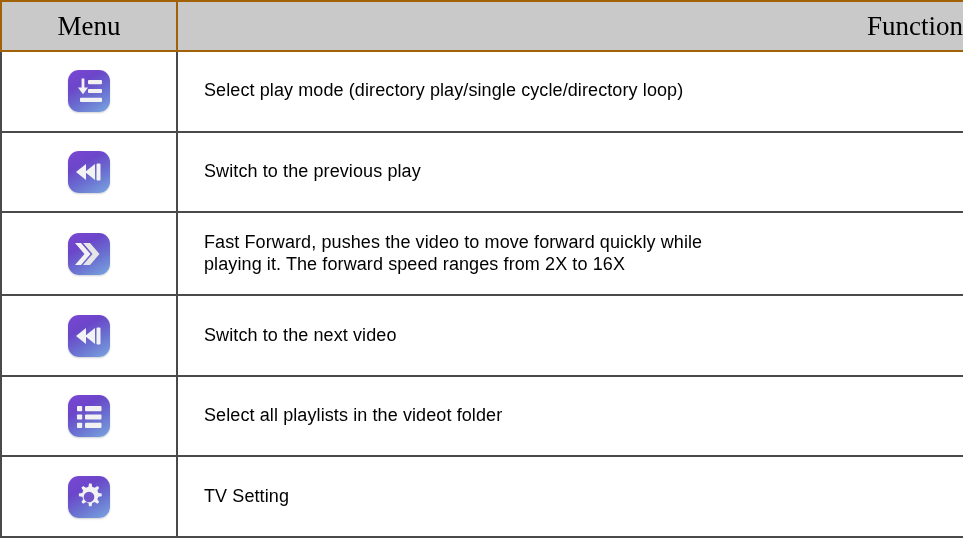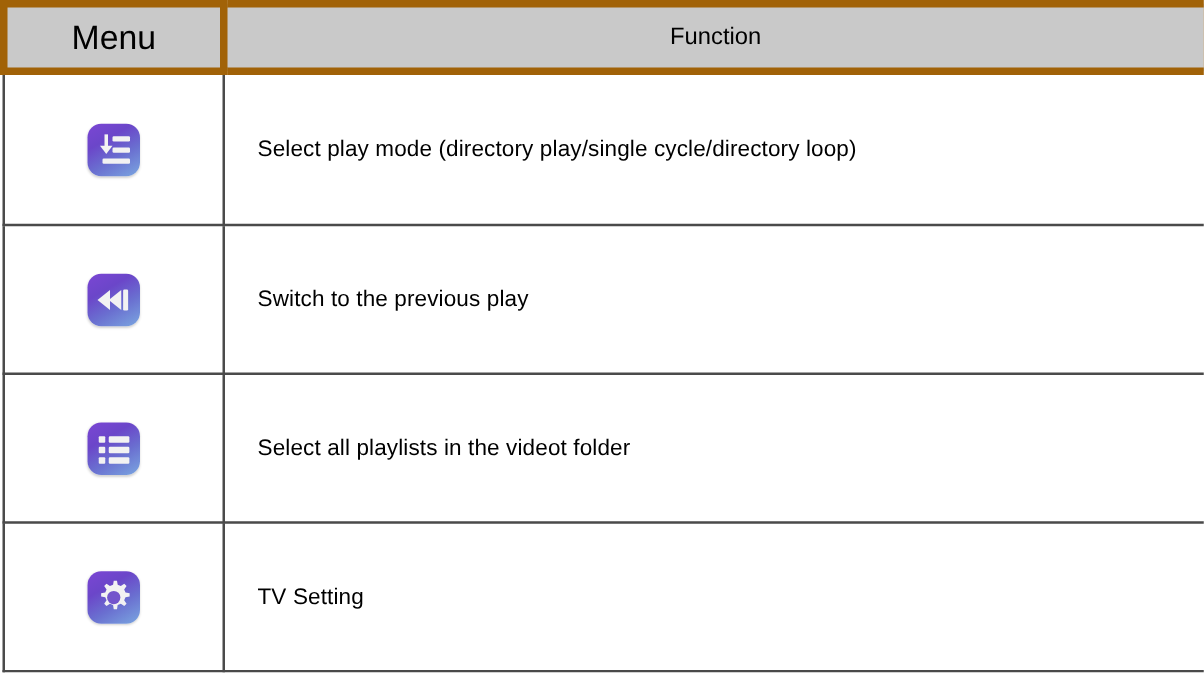--- a/index.html
+++ b/index.html
@@ -24,31 +24,32 @@
     border-collapse: collapse;
     table-layout: fixed;
     border: 2px solid #4a4a4a;
     box-sizing: border-box;
   }
   table.menu-table col.col-menu { width: 176px; }
   table.menu-table col.col-func { width: 787px; }
 
   thead th {
     background: #c9c9c9;
-    border: 6px solid #a16207;
+    border: 2px solid #a16207;
     font-weight: normal;
     font-size: 27px;
     color: #000;
     height: 48px;
     padding: 0;
     text-align: center;
     vertical-align: middle;
+    font-family: Liberation Serif, serif;
   }
   thead th.th-menu { font-size: 27px; }
-  thead th.th-func { font-size: 19px; }
+  thead th.th-func { font-size: 27px; text-align: right; }
 
   tbody td {
     border: 2px solid #4a4a4a;
     padding: 0;
     background: #ffffff;
     vertical-align: middle;
   }
   td.cell-icon {
     text-align: center;
     vertical-align: middle;
@@ -131,21 +132,49 @@
             </svg>
           </span>
         </td>
         <td class="cell-text">
           <span class="line">Switch to the previous play</span>
         </td>
       </tr>
 
 
 
-
+      <tr>
+        <td class="cell-icon">
+          <span class="icon-chip">
+            <svg viewBox="0 0 42 42" aria-hidden="true">
+              <polygon points="7,10 13,10 22.5,21 13,32 7,32 16.5,21" fill="#f2f2f2"></polygon>
+              <polygon points="15,10 22,10 31.5,21 22,32 15,32 24.5,21" fill="#e6e6e6"></polygon>
+            </svg>
+          </span>
+        </td>
+        <td class="cell-text">
+          <span class="line">Fast Forward, pushes the video to move forward quickly while</span>
+          <span class="line">playing it. The forward speed ranges from 2X to 16X</span>
+        </td>
+      </tr>
+
+      <tr>
+        <td class="cell-icon">
+          <span class="icon-chip">
+            <svg viewBox="0 0 42 42" aria-hidden="true">
+              <polygon points="8,21 18,13 18,29" fill="#f2f2f2"></polygon>
+              <polygon points="17,21 27,13 27,29" fill="#f2f2f2"></polygon>
+              <rect x="28.5" y="12.6" width="4" height="16.8" rx="1" fill="#f2f2f2"></rect>
+            </svg>
+          </span>
+        </td>
+        <td class="cell-text">
+          <span class="line">Switch to the next video</span>
+        </td>
+      </tr>
 
       <tr>
         <td class="cell-icon">
           <span class="icon-chip">
             <svg viewBox="0 0 42 42" aria-hidden="true">
               <rect x="9" y="11" width="5.2" height="5.2" rx="0.8" fill="#f2f2f2"></rect>
               <rect x="9" y="19.4" width="5.2" height="5.2" rx="0.8" fill="#f2f2f2"></rect>
               <rect x="9" y="27.8" width="5.2" height="5.2" rx="0.8" fill="#f2f2f2"></rect>
               <rect x="17" y="11" width="16.5" height="5.2" rx="1" fill="#f2f2f2"></rect>
               <rect x="17" y="19.4" width="16.5" height="5.2" rx="1" fill="#f2f2f2"></rect>

